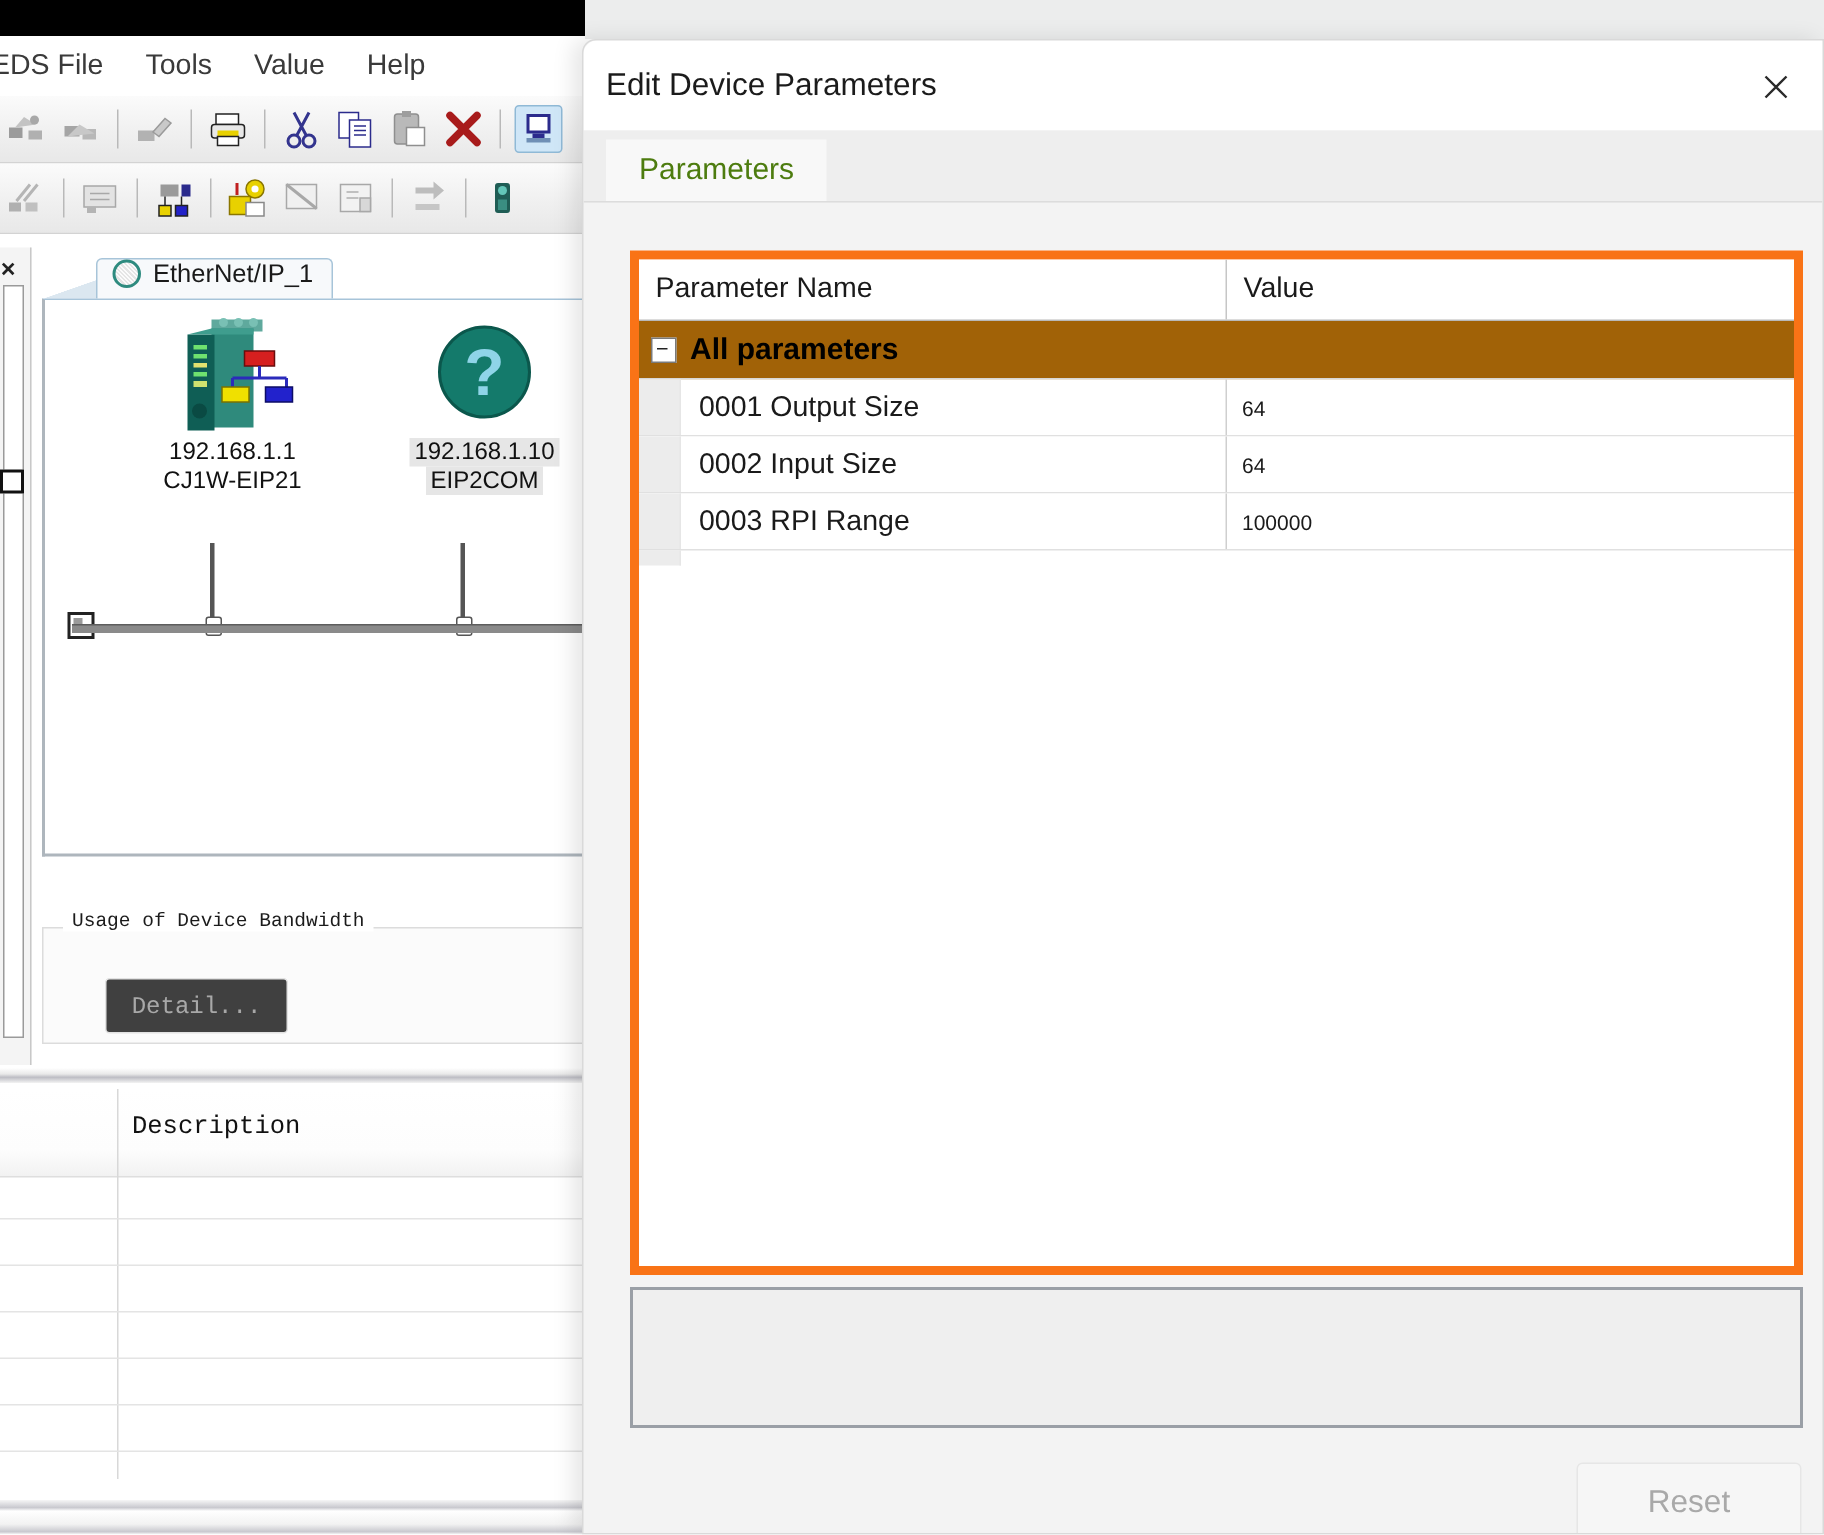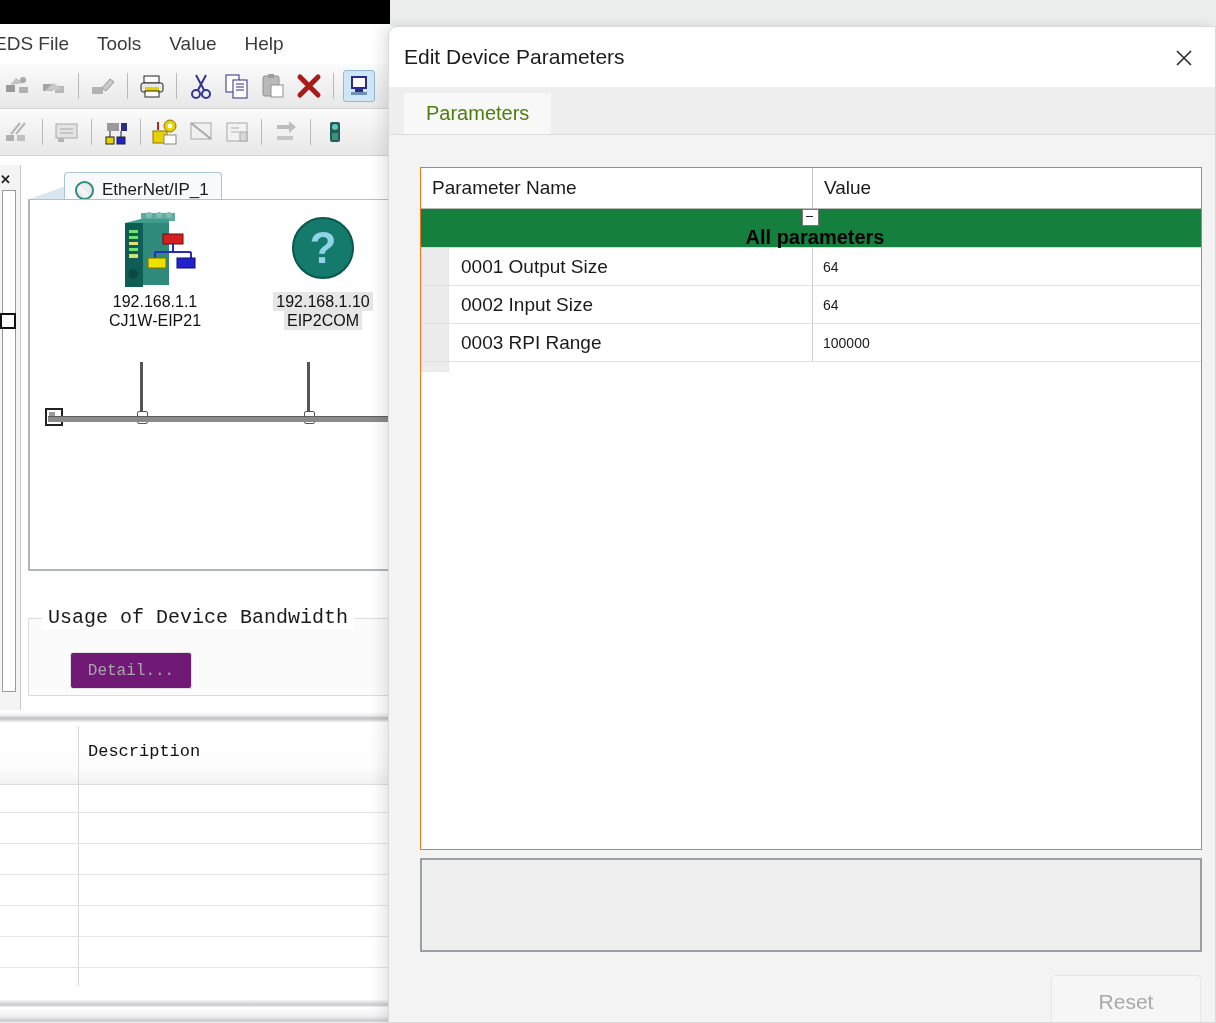--- a/index.html
+++ b/index.html
@@ -137,21 +137,21 @@
   }
   #net-tab {
     position: absolute;
     left: 42px; top: 2px;
     height: 28px;
     padding: 0 12px 0 10px;
     background: #f7f9fb;
     border: 1px solid #a7c4d9;
     border-bottom: none;
     border-radius: 4px 4px 0 0;
-    display: flex; align-items: flex-end; gap: 8px;
+    display: flex; align-items: flex-start; gap: 8px;
     box-sizing: border-box;
   }
   #net-tab-slant {
     position: absolute;
     left: 8px; top: 16px;
     width: 40px; height: 14px;
     background: linear-gradient(to bottom right, transparent 0%, transparent 45%, #dbe7f0 46%, #dbe7f0 100%);
     border-bottom: 1px solid #a7c4d9;
   }
   .net-tab-dot {
@@ -234,29 +234,29 @@
     border: 1px solid #dcdcdc;
     background: #fbfbfb;
     box-sizing: border-box;
   }
   #bandwidth-legend {
     position: absolute;
     left: 42px; top: 606px;
     background: #ffffff;
     padding: 0 6px;
     font-family: "Liberation Mono", monospace;
-    font-size: 20px;
+    font-size: 13px;
     color: #1b1b1b;
     white-space: nowrap;
   }
   #detail-button {
     position: absolute;
     left: 70px; top: 652px;
     width: 122px; height: 37px;
-    background: #701a75;
+    background: #404040;
     border: 1px solid #e2e2e2;
     border-radius: 3px;
     color: #a8a8a8;
     font-family: "Liberation Mono", monospace;
     font-size: 16px;
     display: flex; align-items: center; justify-content: center;
     box-sizing: border-box;
   }
 
   
@@ -367,21 +367,21 @@
     white-space: nowrap;
   }
   .dlg-tab.active { background: #f8f8f8; }
 
   
   #param-grid {
     position: absolute;
     left: 31px; top: 140px;
     width: 782px; height: 683px;
     background: #ffffff;
-    border: 1px solid #f97316;
+    border: 6px solid #f97316;
     box-sizing: border-box;
     overflow: hidden;
   }
   #param-head {
     display: flex;
     height: 40px;
     background: #ffffff;
     border-bottom: 1px solid #b9b9b9;
   }
   .ph-cell {
@@ -392,24 +392,23 @@
     font-family: "Liberation Sans", sans-serif;
     box-sizing: border-box;
   }
   .ph-name { width: 392px; border-right: 1px solid #c6c6c6; }
   .ph-value { flex: 1; }
 
   .group-row {
     display: flex;
     align-items: center;
     height: 38px;
-    background: #15803d;
+    background: #a16207;
     border-bottom: 1px solid #d7d7d7;
     padding-left: 8px;
-    flex-direction: column;
   }
   .tree-toggle {
     width: 15px; height: 15px;
     border: 1px solid #7a7a7a;
     background: #ffffff;
     position: relative;
     margin-right: 9px;
     flex: 0 0 auto;
     cursor: pointer;
   }

